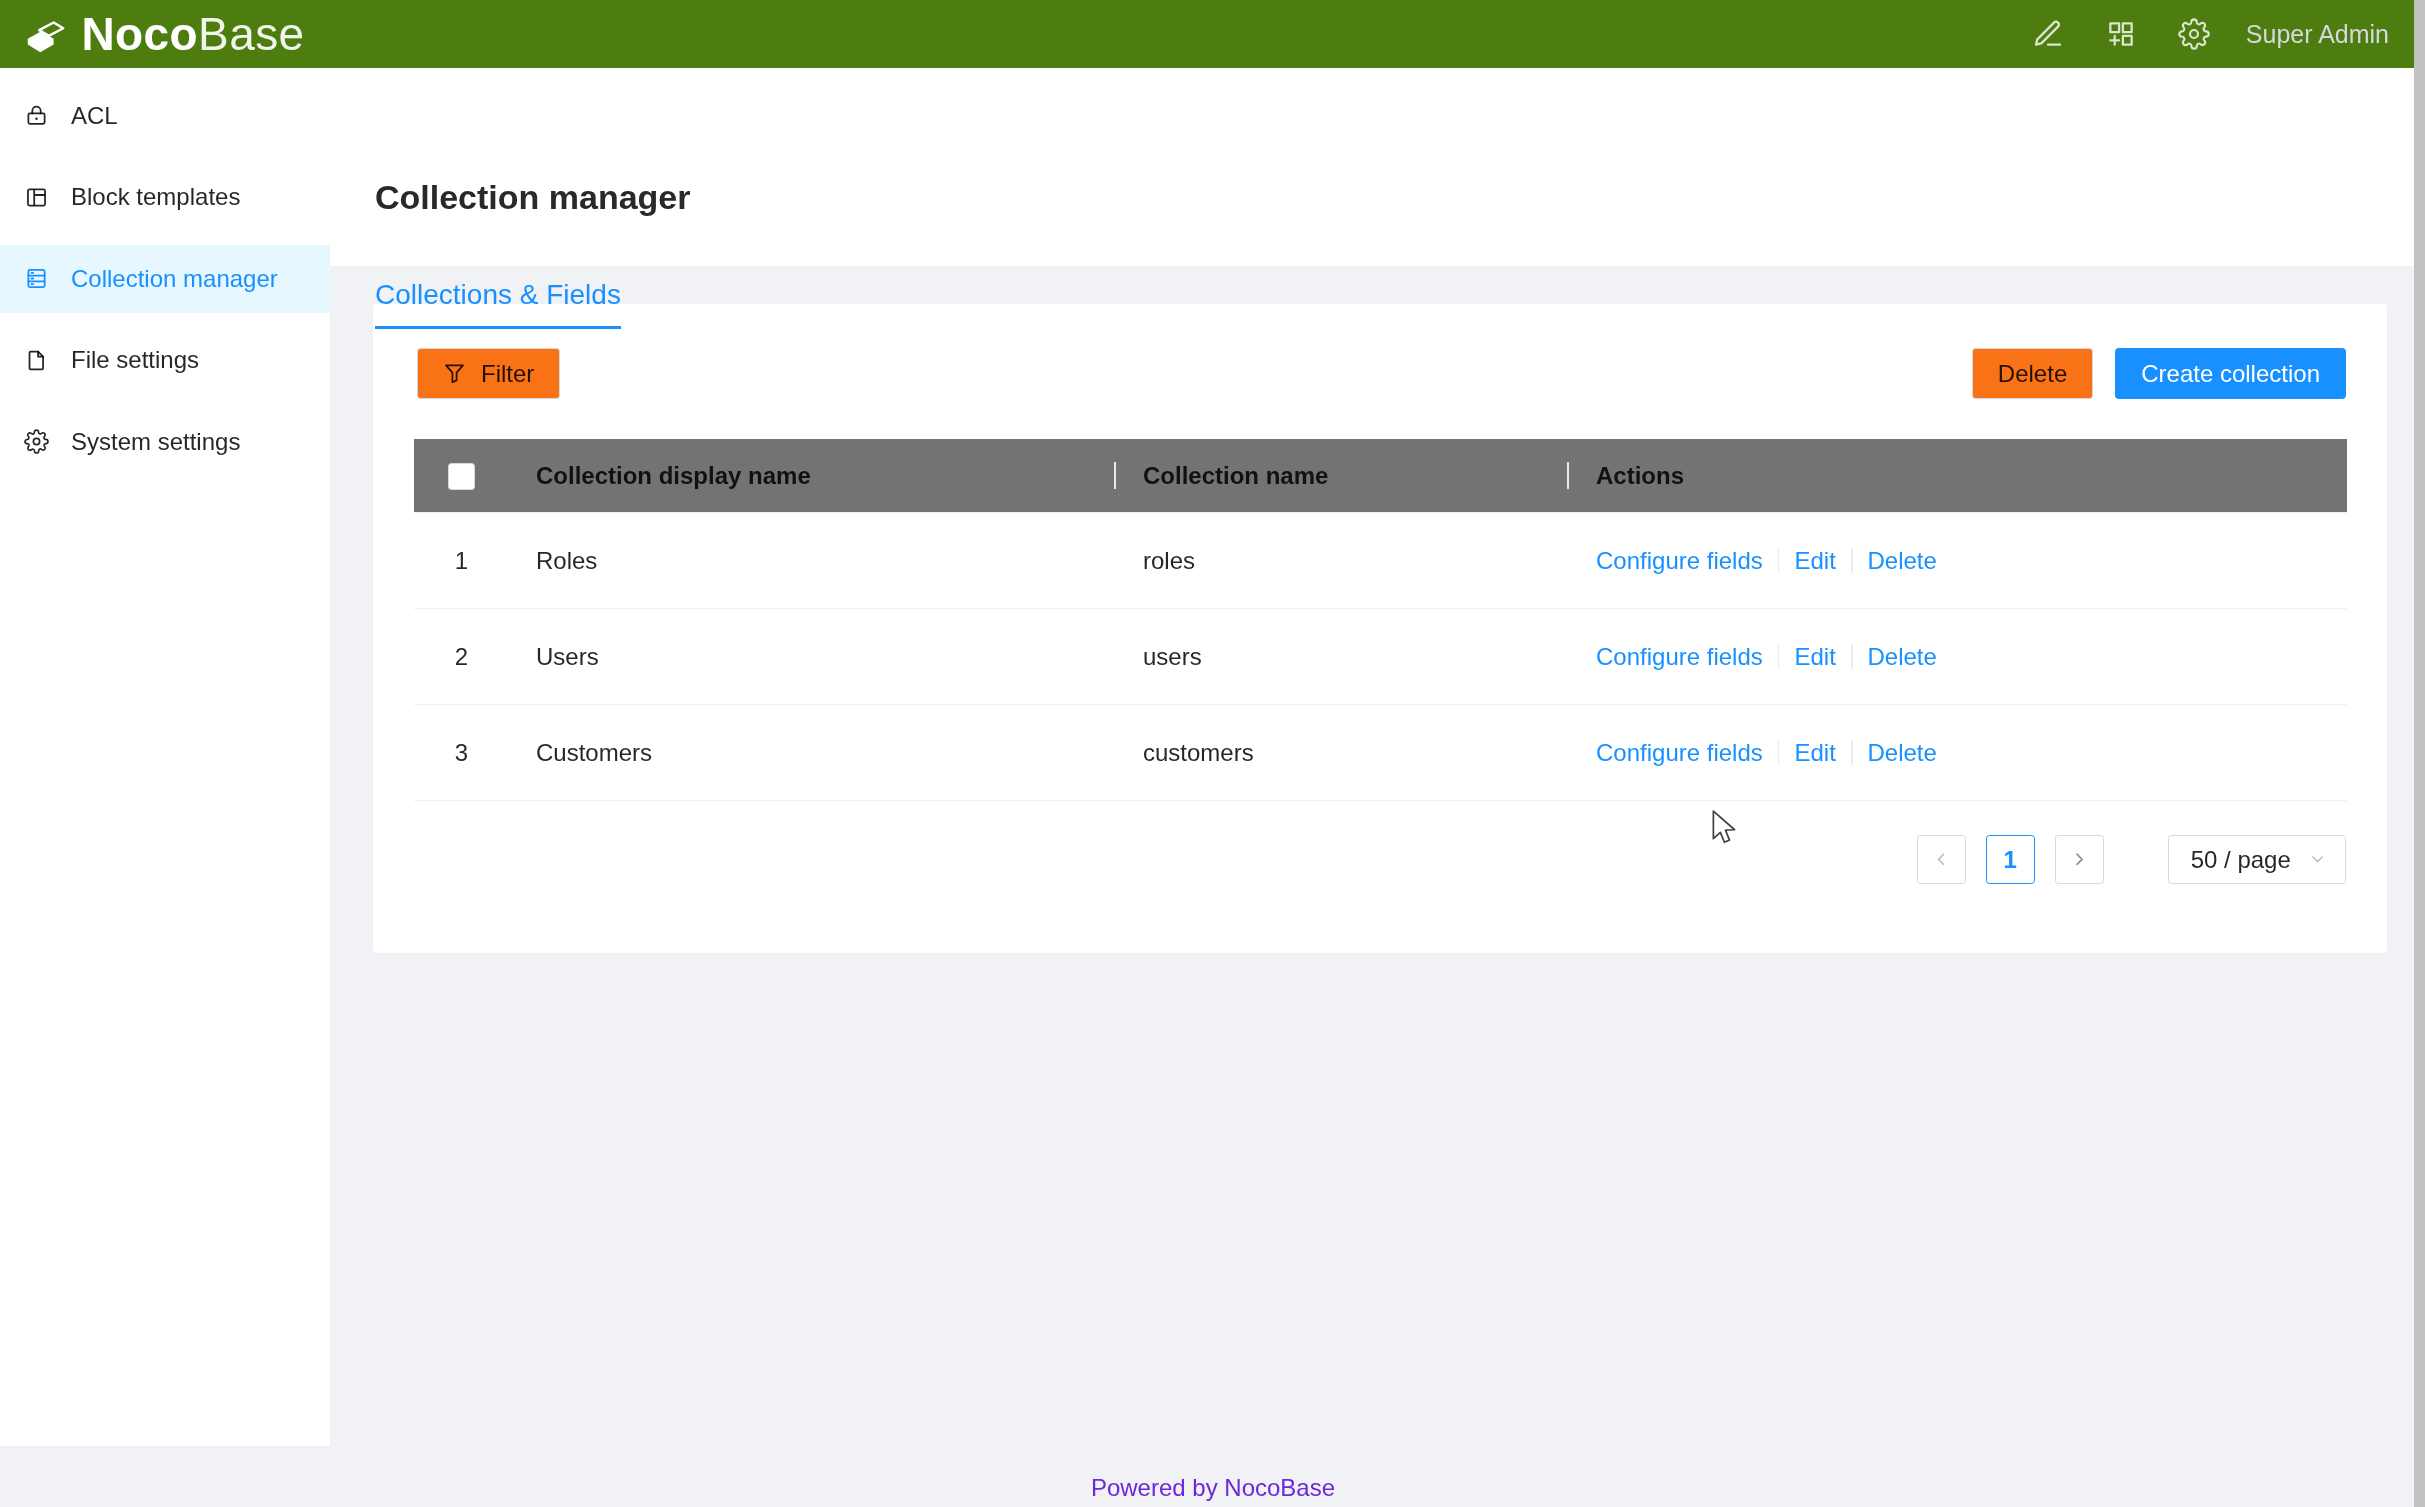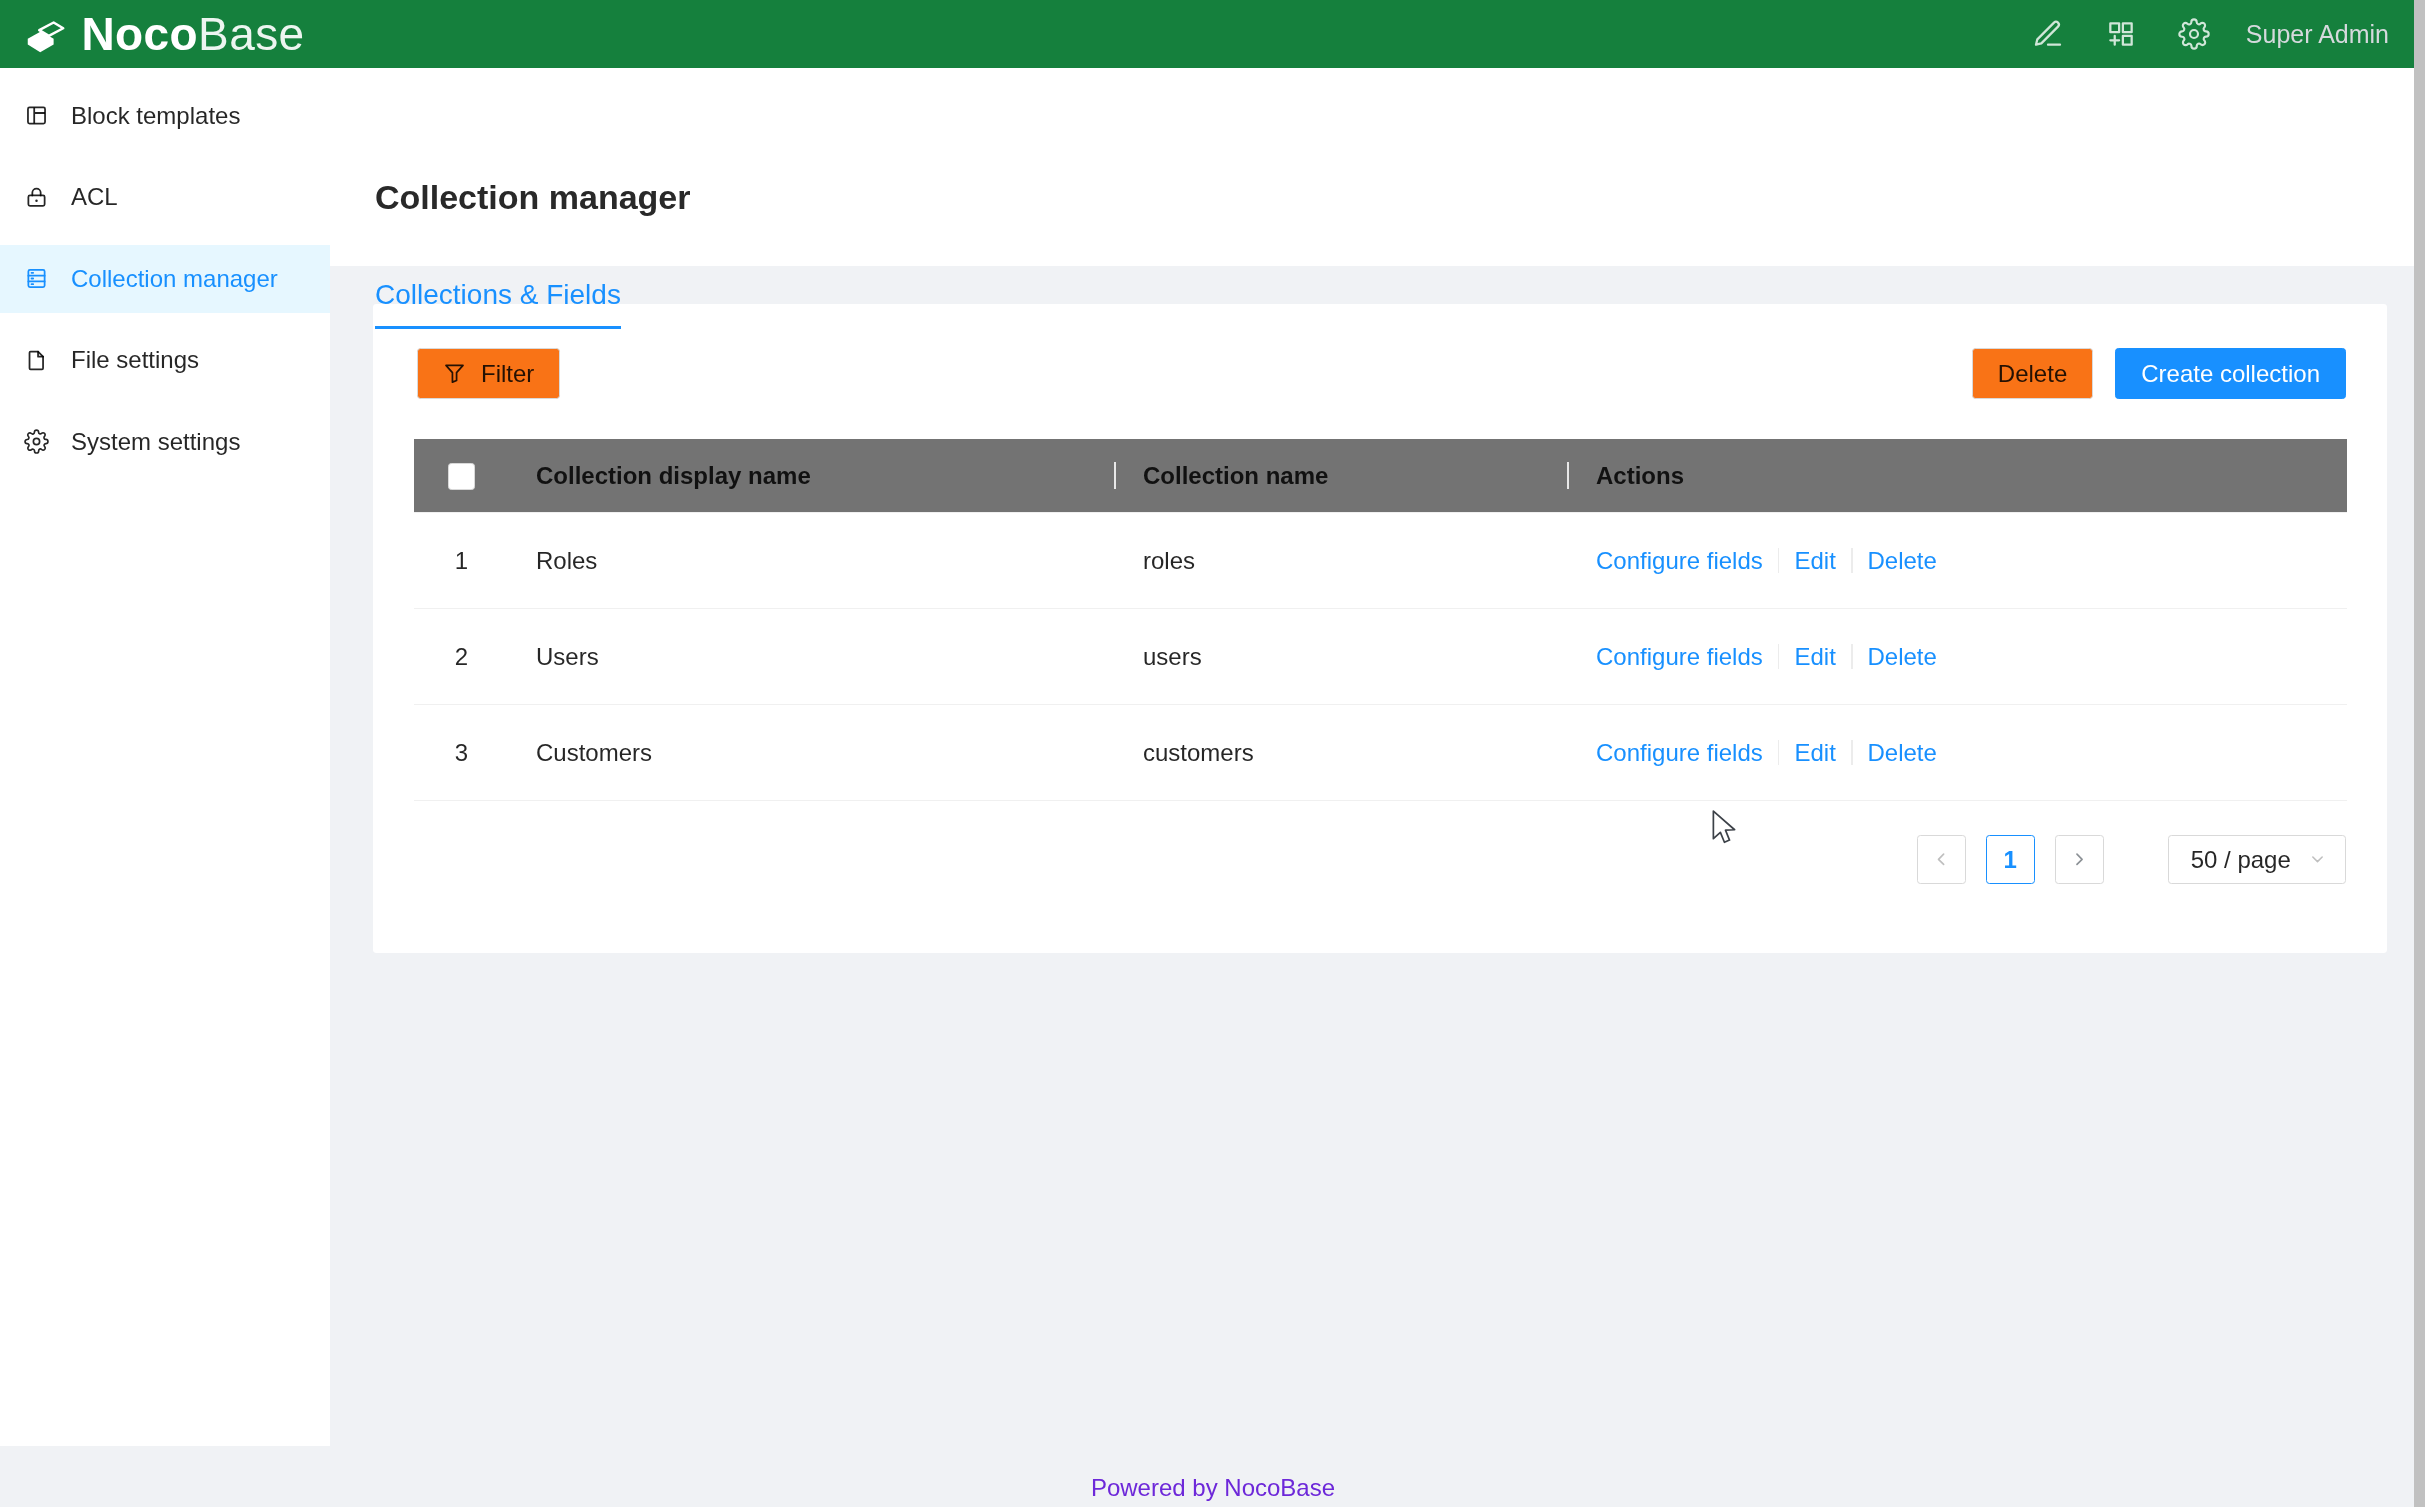--- a/index.html
+++ b/index.html
@@ -8,21 +8,21 @@
     width:2426px; height:1508px; overflow:hidden;
     background:#f0f2f5;
     font-family:"Liberation Sans","DejaVu Sans",sans-serif;
     color:rgba(0,0,0,.85);
     position:relative;
   }
 
   
   .topbar {
     position:absolute; top:0; left:0; width:2426px; height:68px;
-    background:#15803d; display:flex; align-items:center; justify-content:space-between;
+    background:#4d7c0f; display:flex; align-items:center; justify-content:space-between;
     padding:0 37px 0 22px; z-index:10;
   }
   .logo { display:flex; align-items:center; gap:13.5px; }
   .logo-text { font-size:46px; color:#fff; letter-spacing:0.4px; }
   .logo-bold { font-weight:700; }
   .logo-light { font-weight:300; color:rgba(255,255,255,.92); }
   .topbar-right { display:flex; align-items:center; gap:41px; }
   .tb-icon { width:32px; height:32px; color:rgba(255,255,255,.8); display:flex; align-items:center; justify-content:center; cursor:pointer; }
   .tb-user { font-size:25px; color:#d5d9dd; margin-left:-5px; }
 
@@ -127,33 +127,33 @@
         <circle cx="12" cy="12" r="3"></circle>
         <path d="M19.4 15a1.65 1.65 0 0 0 .33 1.82l.06.06a2 2 0 0 1 0 2.83 2 2 0 0 1-2.83 0l-.06-.06a1.65 1.65 0 0 0-1.82-.33 1.65 1.65 0 0 0-1 1.51V21a2 2 0 0 1-2 2 2 2 0 0 1-2-2v-.09A1.65 1.65 0 0 0 9 19.4a1.65 1.65 0 0 0-1.82.33l-.06.06a2 2 0 0 1-2.83 0 2 2 0 0 1 0-2.83l.06-.06a1.65 1.65 0 0 0 .33-1.82 1.65 1.65 0 0 0-1.51-1H3a2 2 0 0 1-2-2 2 2 0 0 1 2-2h.09A1.65 1.65 0 0 0 4.6 9a1.65 1.65 0 0 0-.33-1.82l-.06-.06a2 2 0 0 1 0-2.83 2 2 0 0 1 2.83 0l.06.06a1.65 1.65 0 0 0 1.82.33H9a1.65 1.65 0 0 0 1-1.51V3a2 2 0 0 1 2-2 2 2 0 0 1 2 2v.09a1.65 1.65 0 0 0 1 1.51 1.65 1.65 0 0 0 1.82-.33l.06-.06a2 2 0 0 1 2.83 0 2 2 0 0 1 0 2.83l-.06.06a1.65 1.65 0 0 0-.33 1.82V9a1.65 1.65 0 0 0 1.51 1H21a2 2 0 0 1 2 2 2 2 0 0 1-2 2h-.09a1.65 1.65 0 0 0-1.51 1z"></path>
       </svg>
     </span>
     <span class="tb-user">Super Admin</span>
   </div>
 </div>
 
 <div class="sidebar">
   <div class="menu-item">
-    <svg width="25" height="25" viewBox="0 0 24 24" fill="none" stroke="currentColor" stroke-width="1.7" stroke-linejoin="round">
-      <rect x="3.8" y="4.3" width="16.4" height="15.4" rx="1.5"></rect>
-      <path d="M9.8 4.3v15.4M9.8 9.6h10.4"></path>
-    </svg>
-    <span>Block templates</span>
-  </div>
-  <div class="menu-item">
     <svg width="25" height="25" viewBox="0 0 24 24" fill="none" stroke="currentColor" stroke-width="1.7" stroke-linecap="round" stroke-linejoin="round">
       <rect x="4.2" y="10" width="15.6" height="10" rx="1.5"></rect>
       <path d="M8 10V7.5a4 4 0 0 1 8 0V10"></path>
       <circle cx="12" cy="15" r="1.2" fill="currentColor" stroke="none"></circle>
     </svg>
     <span>ACL</span>
+  </div>
+  <div class="menu-item">
+    <svg width="25" height="25" viewBox="0 0 24 24" fill="none" stroke="currentColor" stroke-width="1.7" stroke-linejoin="round">
+      <rect x="3.8" y="4.3" width="16.4" height="15.4" rx="1.5"></rect>
+      <path d="M9.8 4.3v15.4M9.8 9.6h10.4"></path>
+    </svg>
+    <span>Block templates</span>
   </div>
   <div class="menu-item active">
     <svg width="25" height="25" viewBox="0 0 24 24" fill="none" stroke="currentColor" stroke-width="1.7" stroke-linecap="round" stroke-linejoin="round">
       <rect x="4.2" y="3.8" width="15.6" height="16.4" rx="1.5"></rect>
       <path d="M4.2 9.3h15.6M4.2 14.8h15.6"></path>
       <path d="M7.2 6.5h1.6M7.2 12h1.6M7.2 17.5h1.6"></path>
     </svg>
     <span>Collection manager</span>
   </div>
   <div class="menu-item">

